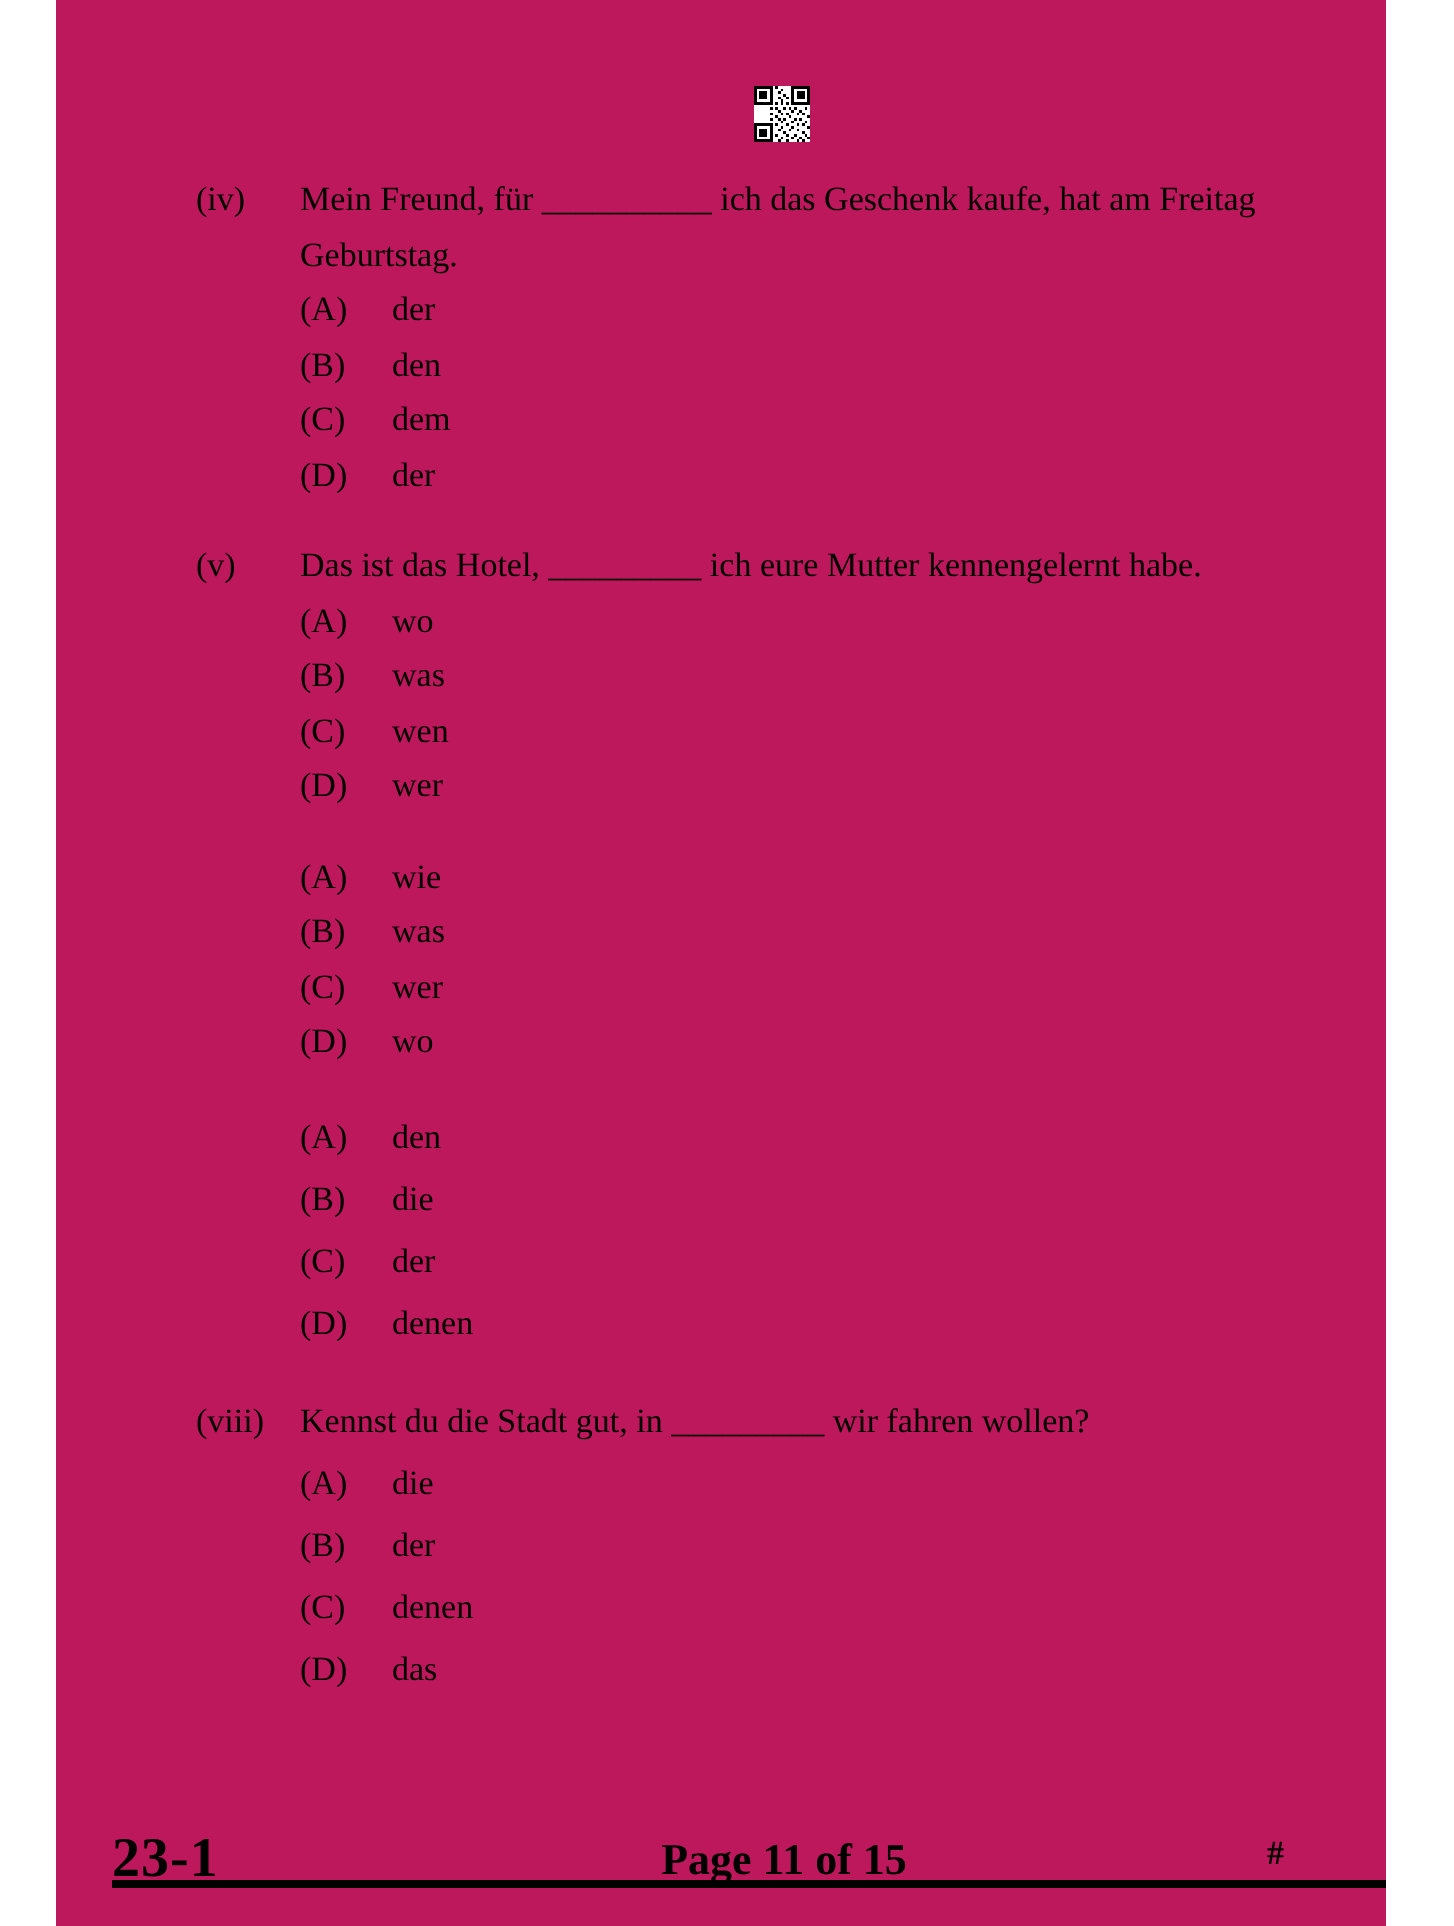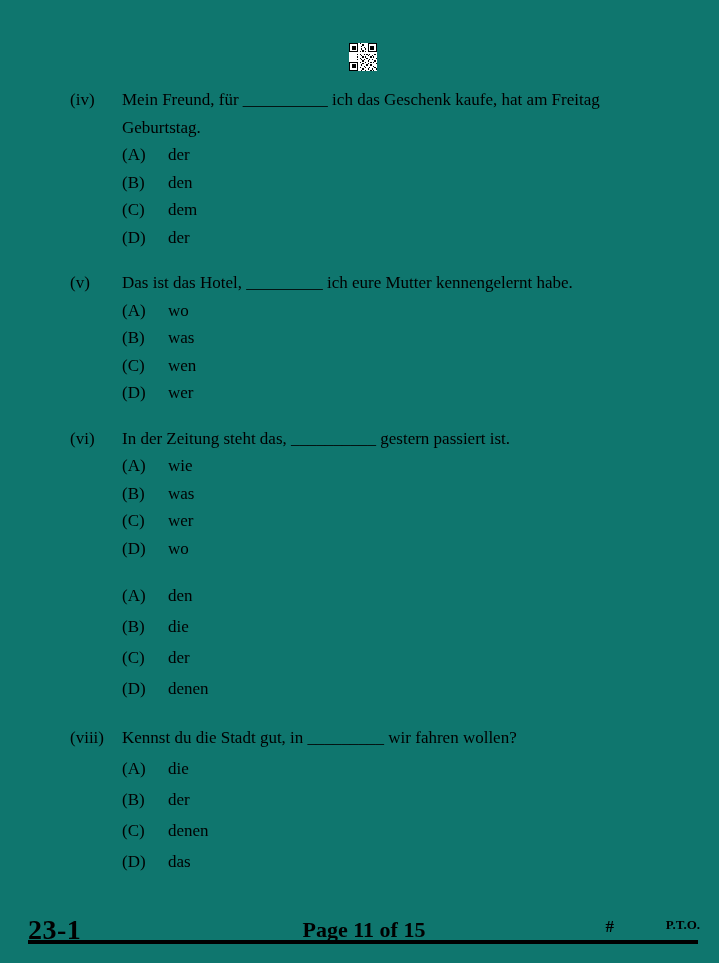--- a/index.html
+++ b/index.html
@@ -1,24 +1,25 @@
 <!DOCTYPE html>
 <html><head>
 <meta charset="utf-8">
 <style>
   html, body { margin: 0; padding: 0; background: #ffffff; }
   .page {
     position: relative;
-    width: 719px;
+    width: 665px;
     height: 963px;
-    background: #0f766e;
+    background: #be185d;
     color: #000000;
     font-family: "Liberation Serif", "DejaVu Serif", serif;
     font-size: 17px;
     overflow: hidden;
+    margin-left: 28px;
   }
   .qr-wrap {
     position: absolute;
     top: 43px;
     left: 349px;
     width: 28px;
     height: 28px;
   }
   .qr-wrap svg { display: block; width: 28px; height: 28px; }
   .content {
@@ -155,24 +156,20 @@
   </div>
 
   <div class="option">
     <span class="opt-label">(D)</span>
     <span class="opt-text">wer</span>
   </div>
 </div>
   </div>
 
   <div class="question">
-    <div class="q-row">
-      <span class="q-num">(vi)</span>
-      <span class="q-text">In der Zeitung steht das, __________ gestern passiert ist.</span>
-    </div>
     <div class="q-options">
   <div class="option">
     <span class="opt-label">(A)</span>
     <span class="opt-text">wie</span>
   </div>
 
   <div class="option">
     <span class="opt-label">(B)</span>
     <span class="opt-text">was</span>
   </div>

